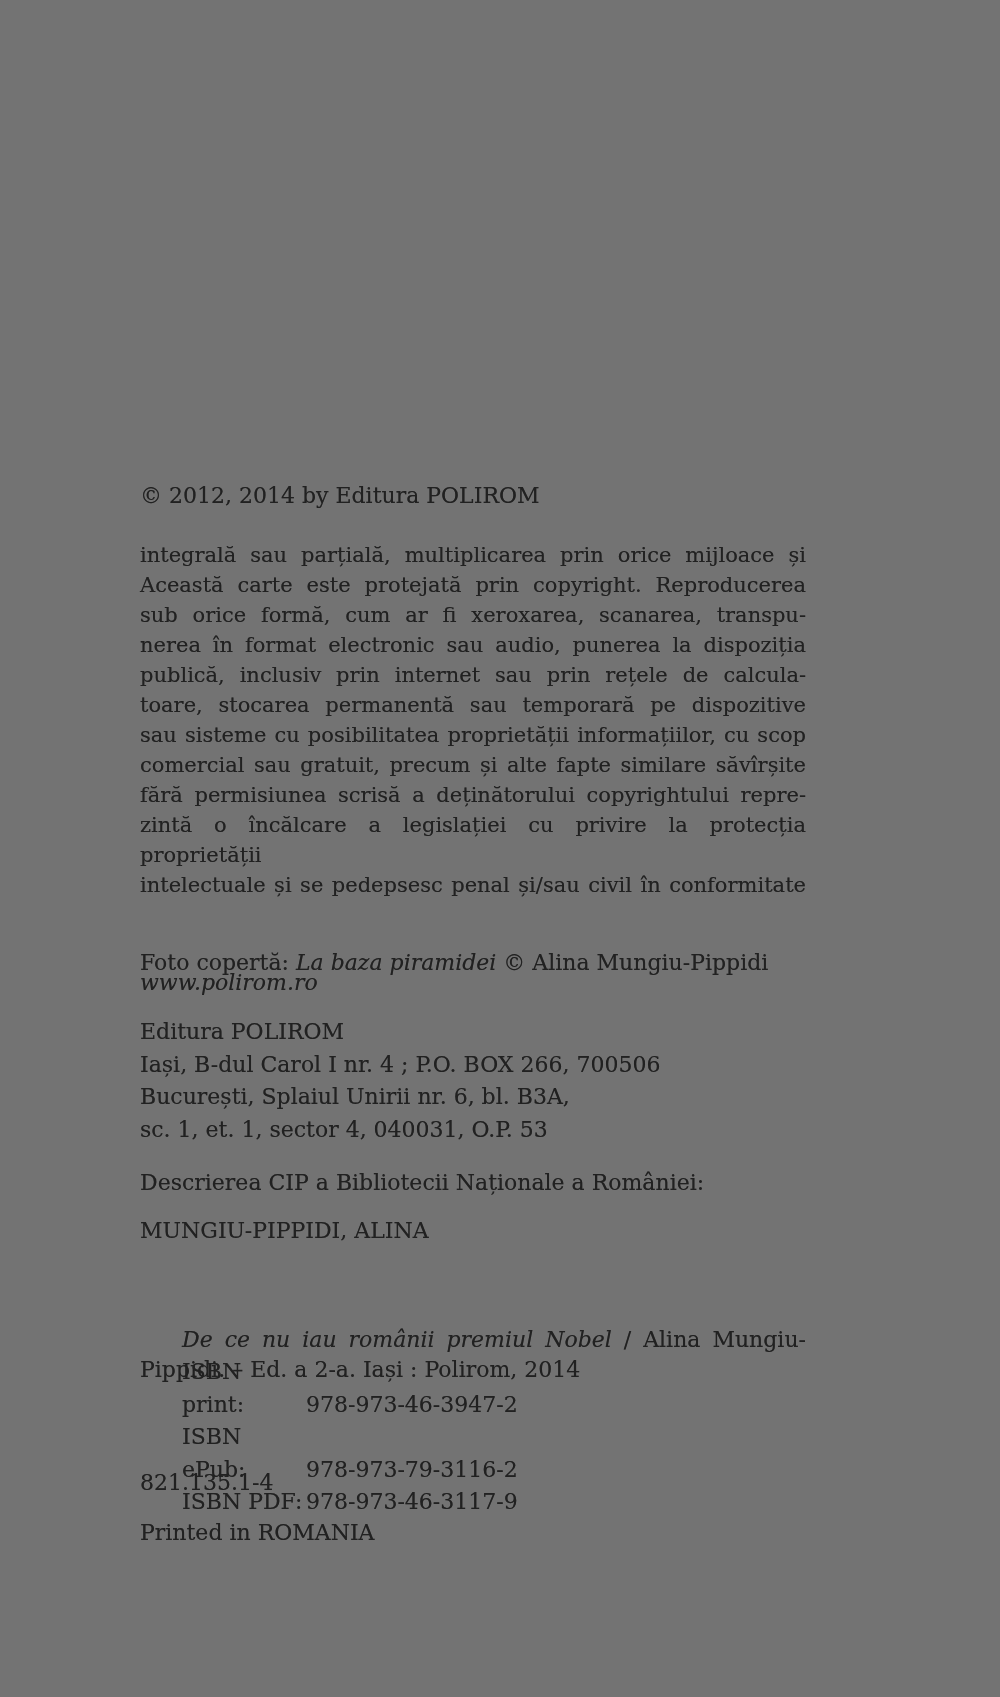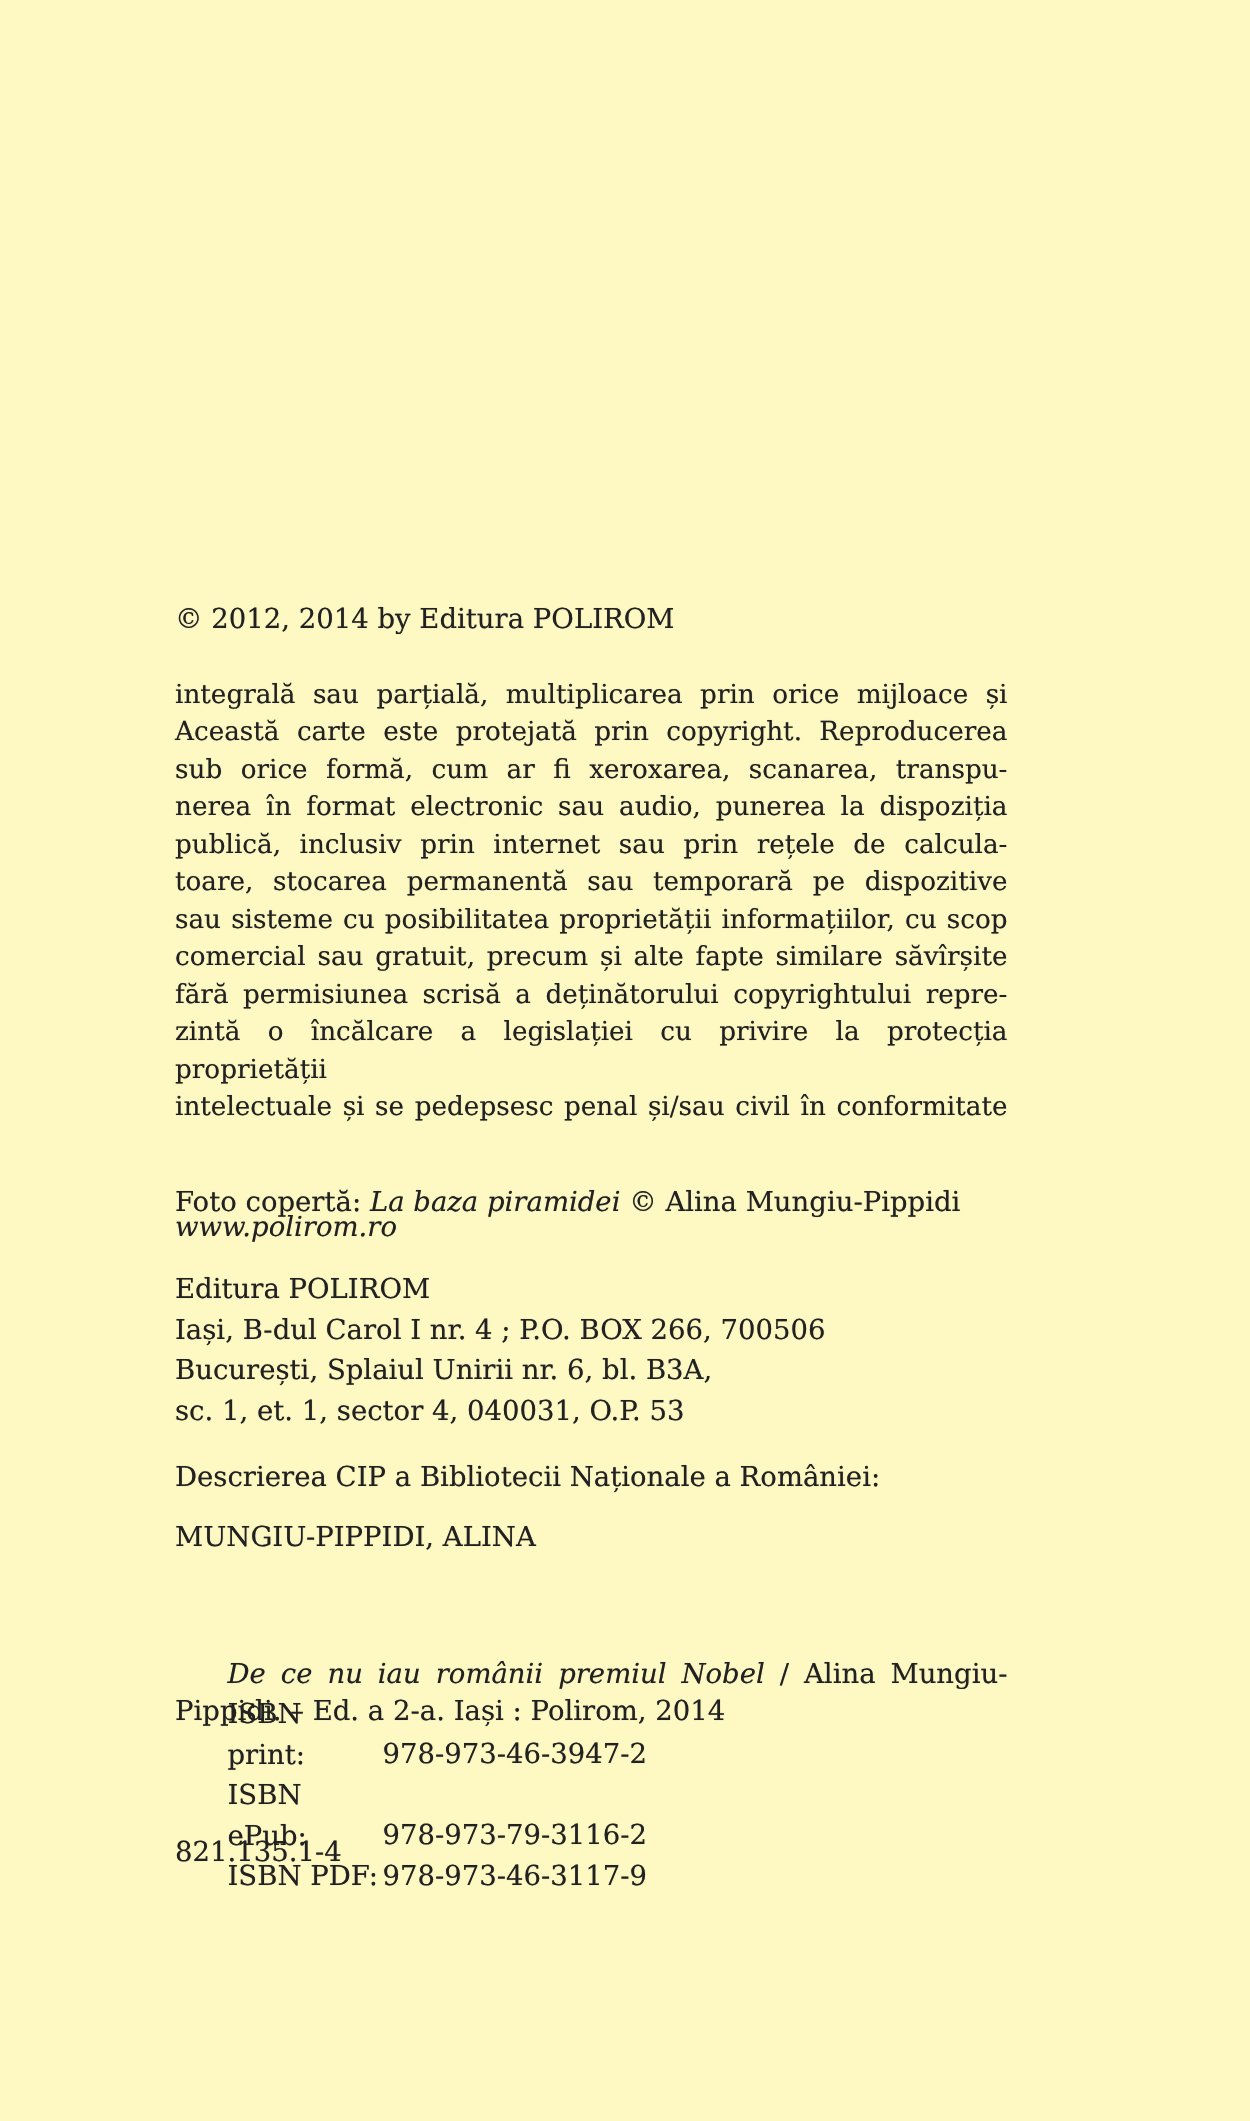--- a/index.html
+++ b/index.html
@@ -1,19 +1,19 @@
 <!DOCTYPE html>
 <html><head>
 <meta charset="utf-8">
 <style>
   html,body{margin:0;padding:0;background:#ffffff;}
   .page{
     position:relative;
     width:1000px;height:1697px;
-    background:#fef9c3;
+    background:#737373;
     font-family:"DejaVu Serif", serif;
     color:#212121;
     text-shadow:0 0 0.6px rgba(33,33,33,0.5);
     overflow:hidden;
   }
   .blk{position:absolute;left:140px;}
   .fs22{font-size:22px;line-height:30px;}
   .para{
     top:540px;width:666px;
     font-size:21px;line-height:30px;
@@ -86,14 +86,15 @@
     <div>
       <span class="isbn-label">ISBN ePub:</span><span>978-973-79-3116-2</span>
     </div>
     <div>
       <span class="isbn-label">ISBN PDF:</span><span>978-973-46-3117-9</span>
     </div>
   </div>
 
   <div class="blk fs22 udc">821.135.1-4</div>
 
+  <div class="blk fs22 printed">Printed in ROMANIA</div>
 
 </div>
 
 </body></html>

